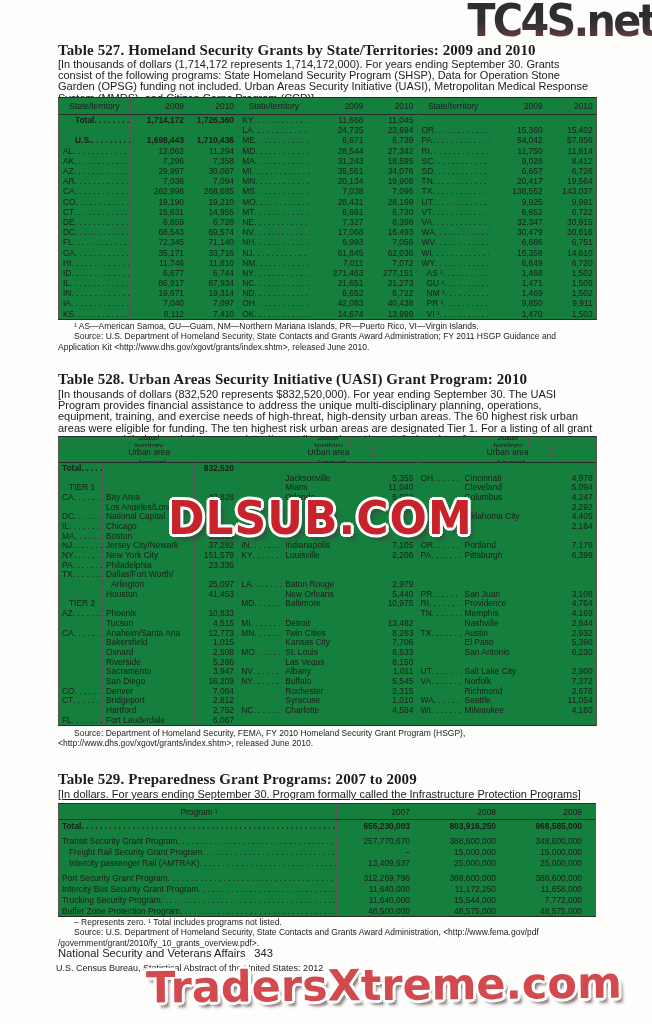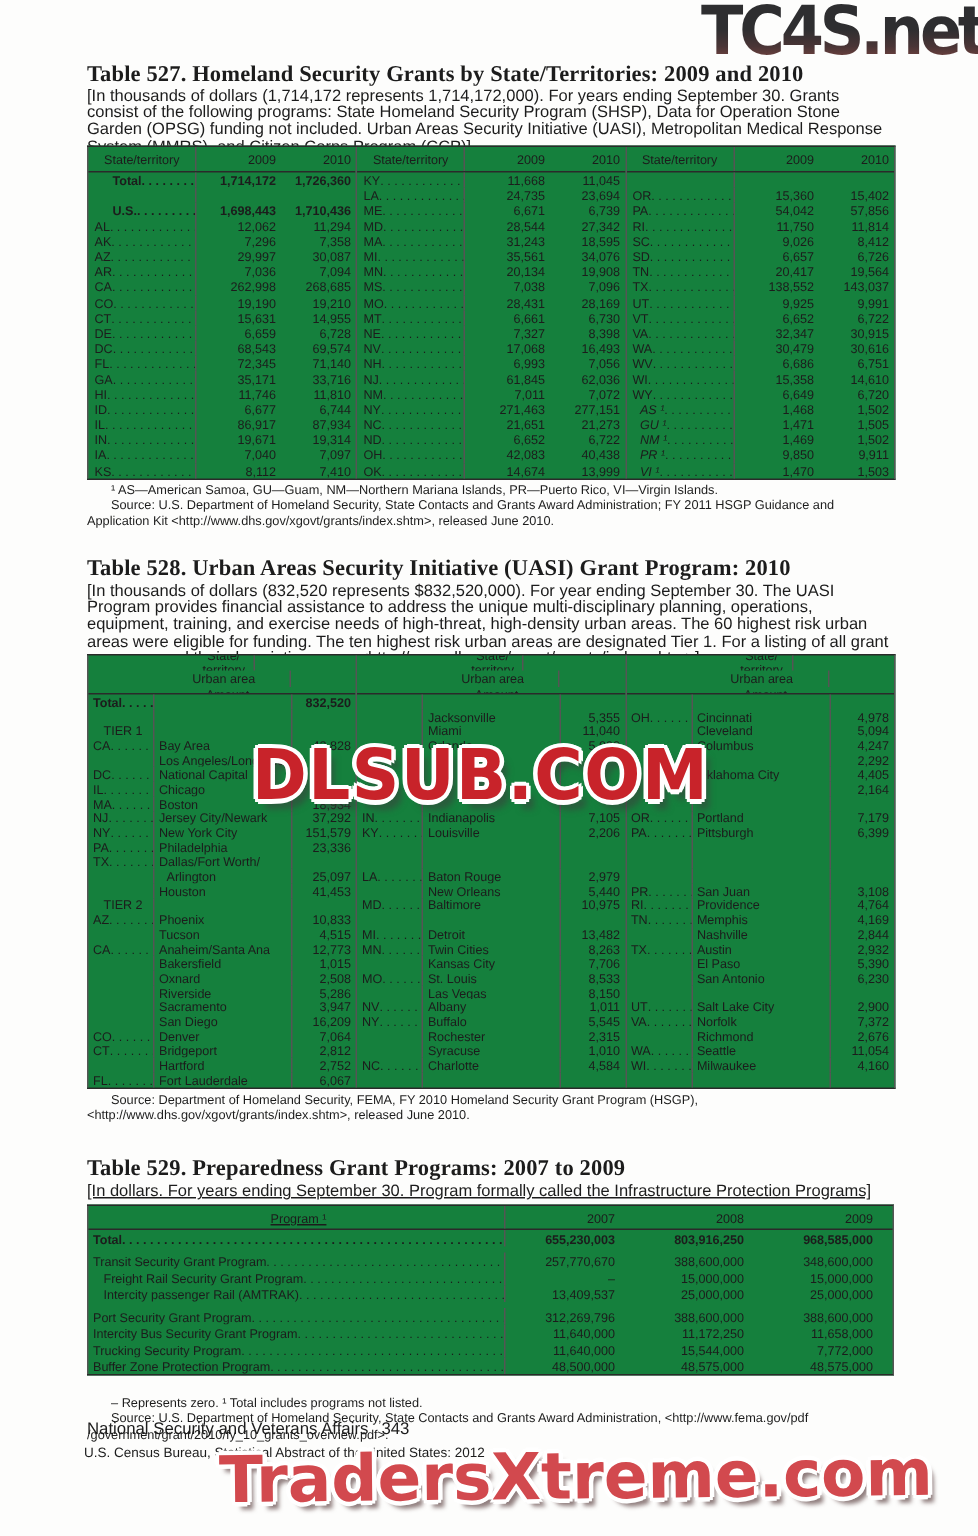--- a/index.html
+++ b/index.html
@@ -21,38 +21,38 @@
   .bold{font-weight:bold;}
   
   .t527 .grp{width:178.3px;}
   .t527 .r{height:10.2px;}
   .t527 .hdr{height:16px;}
   .t527 .cs{width:72px;padding-left:4px;border-right:1px solid #555;height:100%;display:flex;align-items:center;}
   .t527 .cn{width:57px;text-align:right;padding-right:4px;}
   .t527 .cn2{width:49px;text-align:right;padding-right:3px;}
   .t527 .hs{width:72px;text-align:center;padding-left:0;justify-content:center;}
   .t527 .tot .lbl{padding-left:12px;}
-  .t527 .ind .lbl{padding-left:5px;font-style:italic;}
+  .t527 .ind .lbl{padding-left:5px;}
   
   .t528 .grp{width:178.3px;}
   .t528 .r{height:9.7px;}
   .t528 .hdr{height:25px;flex-direction:column;}
   .t528 .cs{width:44px;padding-left:3px;border-right:1px solid #555;height:100%;display:flex;align-items:center;}
   .t528 .cu{width:92px;padding-left:3px;border-right:1px solid #555;height:100%;display:flex;align-items:center;}
   .t528 .ca{width:42px;text-align:right;padding-right:3px;}
   .t528 .h2{text-align:center;line-height:9px;justify-content:center;display:flex;flex-direction:column;align-items:center;}
   .t528 .tier .lbl{padding-left:7px;}
   .t528 .indu{padding-left:8px;}
   
   .t529 .grp{width:536px;}
   .t529 .hdr{height:15px;}
   .t529 .r{height:11px;}
   .t529 .cp{width:278px;padding-left:3px;border-right:1px solid #555;height:100%;display:flex;align-items:center;}
   .t529 .cy{width:86px;text-align:right;padding-right:13px;}
-  .t529 .hp{justify-content:center;text-align:left;text-decoration:underline;}
+  .t529 .hp{justify-content:center;text-align:left;}
   .t529 .gap{height:4px;}
   .t529 .indp .lbl{padding-left:7px;}
   
   .wm-top{top:-6px;right:-4px;font-family:"DejaVu Sans",sans-serif;font-weight:bold;font-size:45px;
     letter-spacing:-3px;transform:scaleX(.92);transform-origin:right top;
     background:linear-gradient(#2e2e30 48%,#4a3536 70%,#8a4a44 95%);
     -webkit-background-clip:text;background-clip:text;color:transparent;z-index:6;
     text-shadow:none;filter:blur(.3px);}
   .wm-mid{left:168px;top:492px;font-family:"DejaVu Sans",sans-serif;font-weight:bold;font-size:44px;
     color:#c8232a;letter-spacing:1px;z-index:7;transform:scaleY(1.06);
@@ -1309,21 +1309,21 @@
           <div class="c cp">
             <span class="lbl">Buffer Zone Protection Program</span>
             <span class="ld"> . . . . . . . . . . . . . . . . . . . . . . . . . . . . . . . . . . . . . . . . . . . . . . . . . . . . . . . . . .</span>
           </div>
           <div class="c cy">48,500,000</div>
           <div class="c cy">48,575,000</div>
           <div class="c cy">48,575,000</div>
         </div>
       </div>
     </div>
-  <div class="abs fnwrap" style="left:58px;top:917px;margin-top:13px;">
+  <div class="abs fnwrap" style="left:58px;top:917px;">
     <p class="fn">– Represents zero. ¹ Total includes programs not listed.</p>
     <p class="fn">Source: U.S. Department of Homeland Security, State Contacts and Grants Award Administration, &lt;http://www.fema.gov/pdf /government/grant/2010/fy_10_grants_overview.pdf&gt;.</p>
   </div>
 
   <div class="abs foot-right" style="left:58px;top:947px;">National Security and Veterans Affairs  343</div>
   <div class="abs foot-left" style="left:56px;top:963px;">U.S. Census Bureau, Statistical Abstract of the United States: 2012</div>
 
   <div class="abs wm-bot">TradersXtreme.com</div>
 
 </div>

